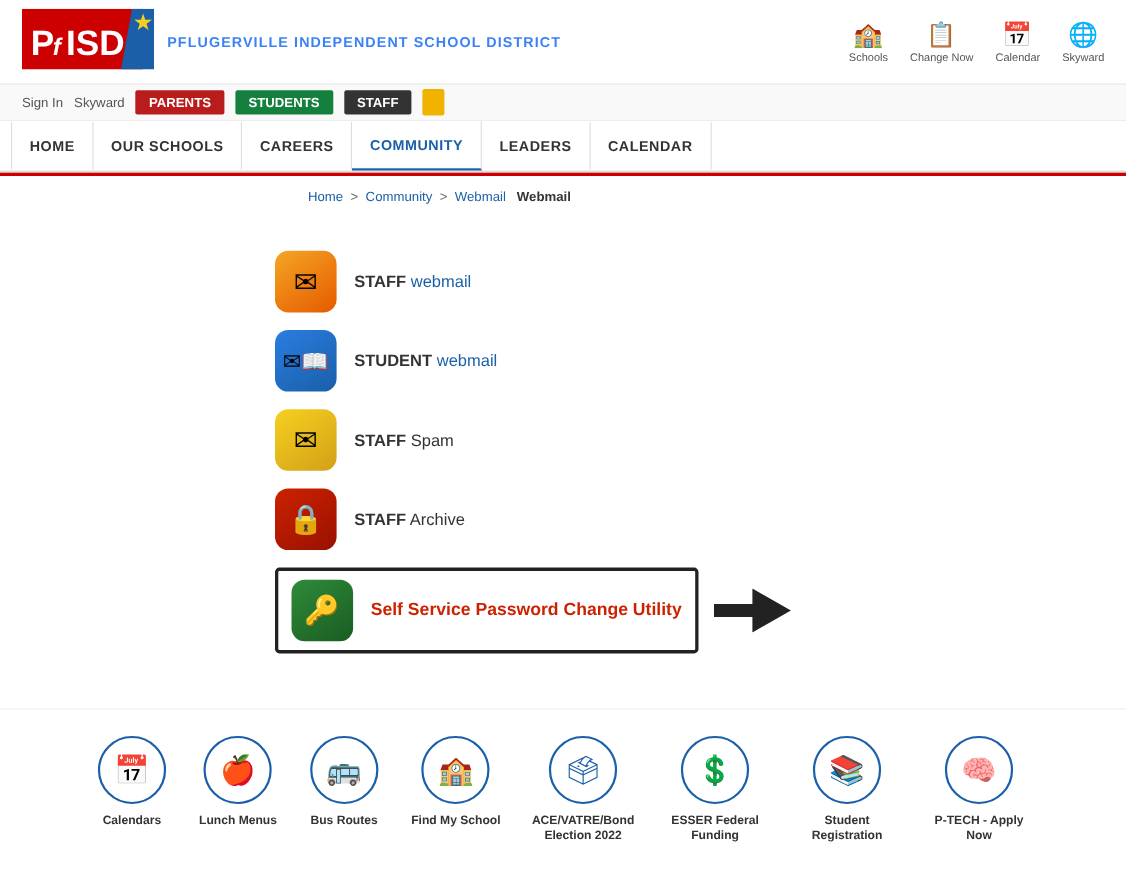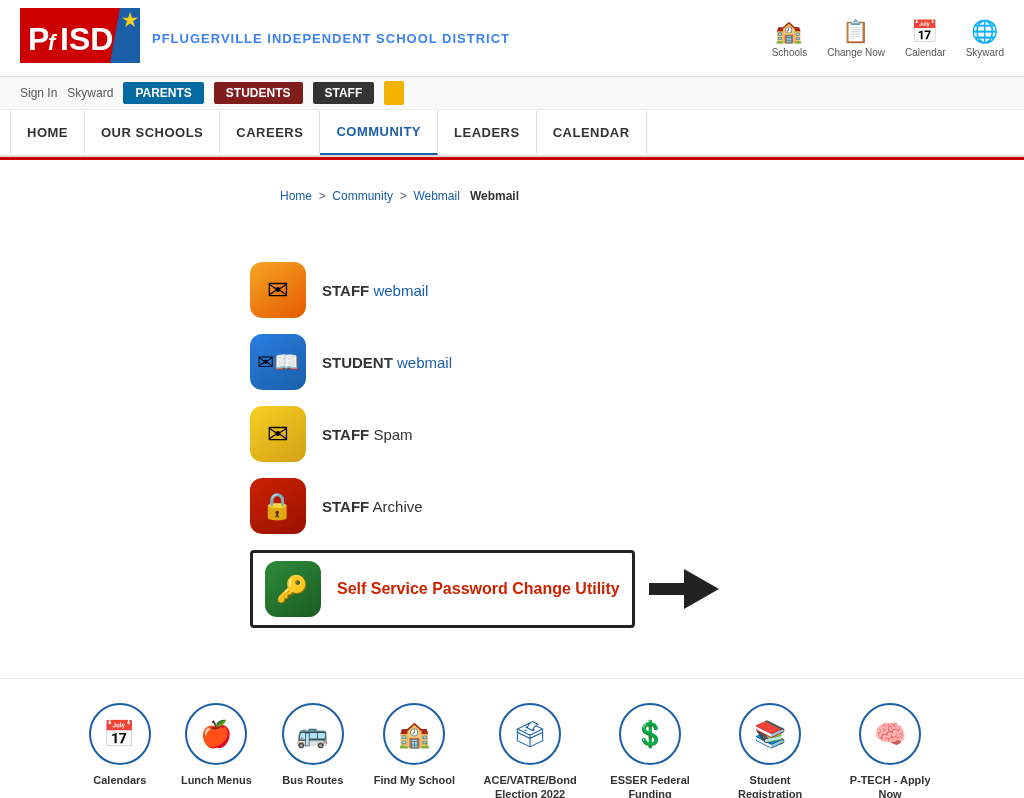--- a/index.html
+++ b/index.html
@@ -11,33 +11,33 @@
     .logo-svg { width: 120px; height: 60px; }
     .district-name { font-size: 13px; font-weight: bold; color: #3b82f6; letter-spacing: 1px; }
     .top-icons { display: flex; gap: 20px; align-items: center; }
     .top-icon-item { display: flex; flex-direction: column; align-items: center; font-size: 10px; color: #555; cursor: pointer; }
     .top-icon-item .icon-circle { font-size: 22px; margin-bottom: 2px; }
 
     
     .auth-bar { display: flex; justify-content: flex-start; align-items: center; gap: 10px; padding: 4px 20px; background: #f9f9f9; border-bottom: 1px solid #eee; font-size: 12px; }
     .auth-bar a { color: #555; text-decoration: none; cursor: pointer; }
     .auth-btn { padding: 4px 12px; font-size: 12px; font-weight: bold; color: #fff; border: none; cursor: pointer; border-radius: 2px; }
-    .btn-parents { background: #0369a1; }
-    .btn-students { background: #7f1d1d; }
+    .btn-parents { background: #b91c1c; }
+    .btn-students { background: #15803d; }
     .btn-staff { background: #333; }
     .btn-yellow { background: #f0b400; width: 20px; height: 24px; padding: 0; }
 
     
     .main-nav { display: flex; align-items: center; padding: 0 10px; border-bottom: 2px solid #ddd; background: #fff; }
     .main-nav a { display: block; padding: 14px 16px; font-size: 13px; font-weight: bold; color: #333; text-decoration: none; text-transform: uppercase; letter-spacing: 0.5px; border-right: 1px solid #ddd; cursor: pointer; }
     .main-nav a:first-child { border-left: 1px solid #ddd; }
     .main-nav a.active { color: #1a5fa8; border-bottom: 2px solid #1a5fa8; }
 
     
-    .breadcrumb { padding: 29px 280px; font-size: 12px; color: #666; }
+    .breadcrumb { padding: 12px 280px; font-size: 12px; color: #666; }
     .breadcrumb a { color: #1a5fa8; text-decoration: none; cursor: pointer; }
     .breadcrumb span { color: #333; font-weight: bold; }
 
     
     .main-content { padding: 10px 250px 30px 250px; background: #fff; }
     .webmail-list { display: flex; flex-direction: column; gap: 16px; padding: 20px 0; }
     .webmail-item { display: flex; align-items: center; gap: 16px; cursor: pointer; }
     .webmail-icon { width: 56px; height: 56px; border-radius: 12px; display: flex; align-items: center; justify-content: center; font-size: 26px; flex-shrink: 0; }
     .icon-orange { background: linear-gradient(145deg, #f5a623, #e55a00); }
     .icon-blue { background: linear-gradient(145deg, #2a7de1, #1a5fa8); }

